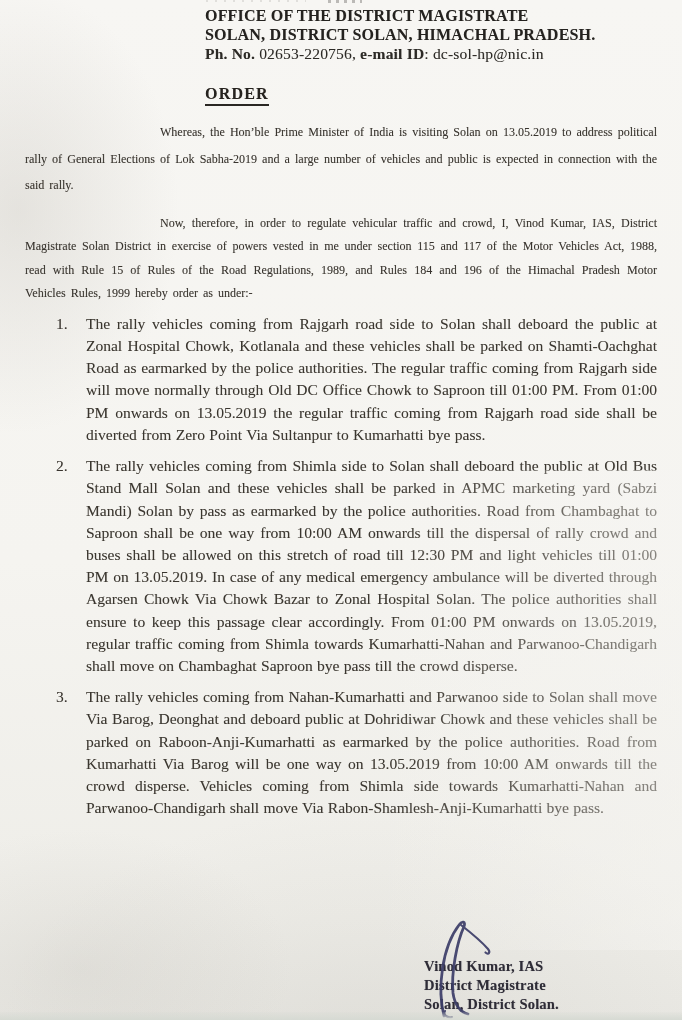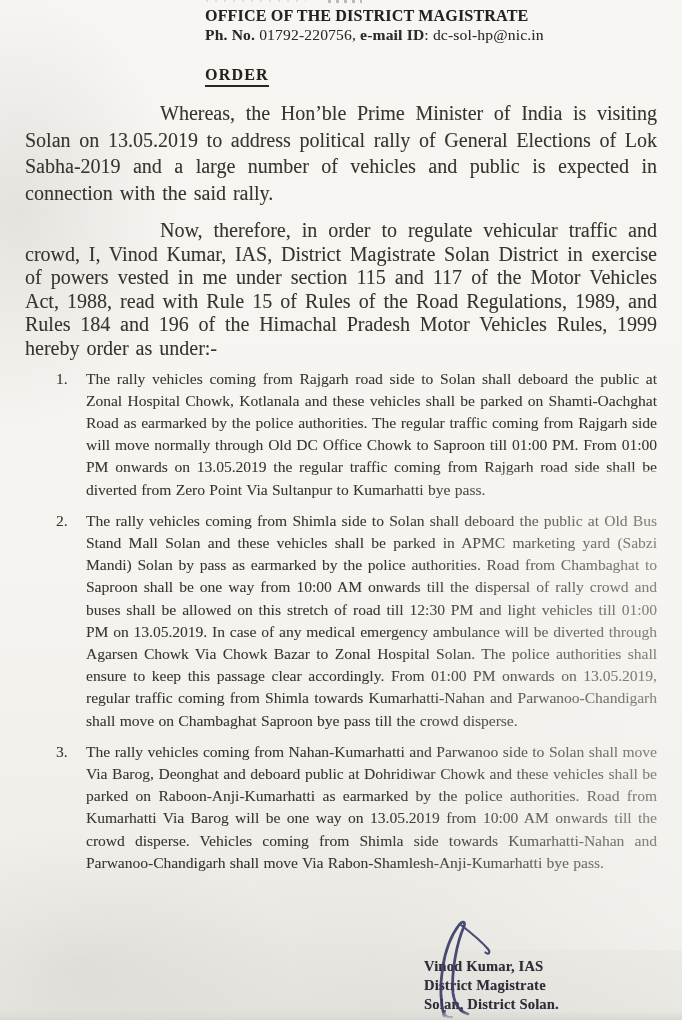--- a/index.html
+++ b/index.html
@@ -30,21 +30,21 @@
   .dated-line{margin-top:16px;font-size:15.5px;color:#3a3733;white-space:nowrap;}
   .hw-date{display:inline-block;vertical-align:-5px;margin:0 4px 0 38px;}
   .order-heading{
     display:inline-block;margin-top:22px;
     font-size:16px;font-weight:bold;letter-spacing:1.2px;
     color:#26231f;border-bottom:2px solid #2a2723;padding-bottom:1px;
   }
   
   .para{
     margin:13px 0 0 0;
-    font-size:20px;line-height:26.5px;
+    font-size:12px;line-height:26.5px;
     text-align:justify;text-indent:135px;
     word-spacing:2px;color:#38342e;
   }
   .para.second{line-height:23.6px;}
   .order-list{margin:7px 0 0 0;}
   .order-item{display:flex;margin:0 0 9px 0;}
   .order-item .num{
     flex:0 0 30px;margin-left:31px;
     font-size:15.5px;line-height:22.2px;color:#38342e;
   }
@@ -87,22 +87,23 @@
 
 <div class="page">
 
   <div class="top-fragment"></div>
   <div class="top-fragment2"></div>
 
   <div class="content">
 
     <header class="letterhead">
       <div class="lh-line bold">OFFICE OF THE DISTRICT MAGISTRATE</div>
+      <div class="lh-line bold">SOLAN, DISTRICT SOLAN, HIMACHAL PRADESH.</div>
       <div class="lh-line plainmix">
-        <span class="bold">Ph. No.</span><span> 01792-220756, </span><span class="bold">e-mail ID</span><span>: dc-sol-hp@nic.in</span>
+        <span class="bold">Ph. No.</span><span> 02653-220756, </span><span class="bold">e-mail ID</span><span>: dc-sol-hp@nic.in</span>
       </div>
 
 
       <div class="order-heading">ORDER</div>
     </header>
 
     <main>
       <p class="para">Whereas, the Hon’ble Prime Minister of India is visiting Solan on 13.05.2019 to address political rally of General Elections of Lok Sabha-2019 and a large number of vehicles and public is expected in connection with the said rally.</p>
       <p class="para second">Now, therefore, in order to regulate vehicular traffic and crowd, I, Vinod Kumar, IAS, District Magistrate Solan District in exercise of powers vested in me under section 115 and 117 of the Motor Vehicles Act, 1988, read with Rule 15 of Rules of the Road Regulations, 1989, and Rules 184 and 196 of the Himachal Pradesh Motor Vehicles Rules, 1999 hereby order as under:-</p>
 

